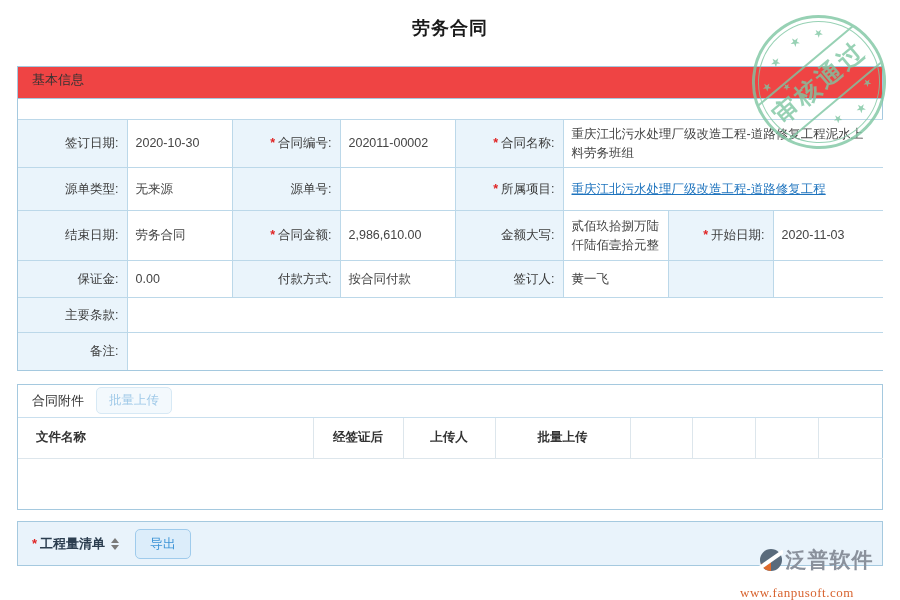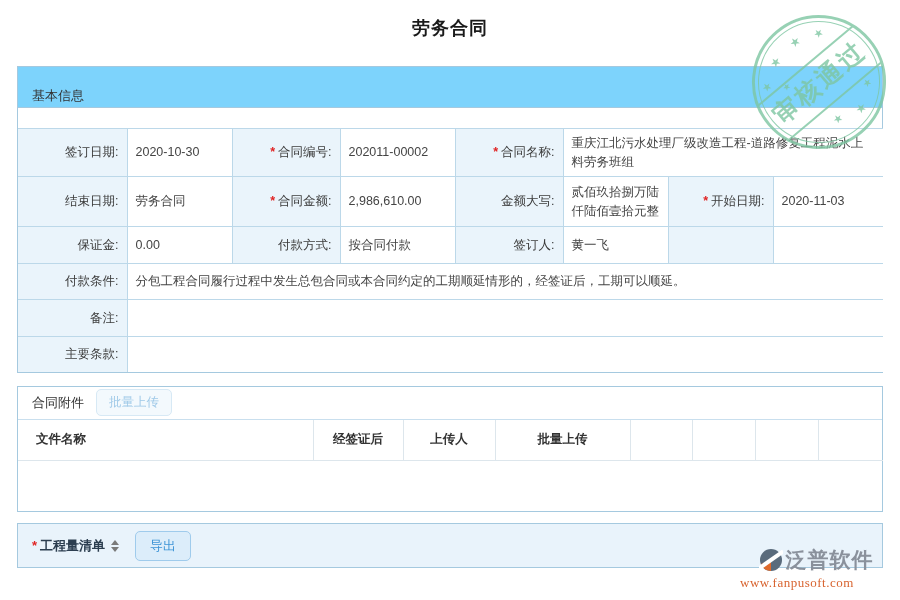--- a/index.html
+++ b/index.html
@@ -24,22 +24,22 @@
   .star { position: absolute; }
   .star::before { content: "★"; }
   .s1{left:16px;top:28px;font-size:11px} .s2{left:38px;top:14px;font-size:12px}
   .s3{left:66px;top:11px;font-size:12px} .s4{left:90px;top:20px;font-size:11px}
   .s5{left:32px;top:42px;font-size:9px}  .s6{left:50px;top:98px;font-size:11px}
   .s7{left:74px;top:104px;font-size:12px} .s8{left:96px;top:90px;font-size:10px}
 
   
   .panel { margin: 0 17px; border: 1px solid #a5c9df; background: #fff; }
   .panel.basic { margin-top: 26px; }
-  .panel-header { background: #7dd3fc; border-bottom: 1px solid #a5c9df;
-    padding: 20px 14px; font-size: 13px; color: #333; height: 32px; }
+  .panel-header { background: #ef4444; border-bottom: 1px solid #a5c9df;
+    padding: 4px 14px; font-size: 13px; color: #333; height: 32px; }
 
   
   table.info { border-collapse: collapse; width: 100%; table-layout: fixed; font-size: 12.5px; margin-top: 20px; }
   table.info td { border: 1px solid #bcd8e9; padding: 4px 8px; vertical-align: middle; }
   table.info tr > td:first-child { border-left: none; }
   table.info tr > td:last-child { border-right: none; }
   table.info tr:last-child td { border-bottom: none; }
   td.lbl { background: #eaf4fb; text-align: right; color: #3b3b3b; white-space: nowrap; }
   td.val { background: #fff; color: #444; line-height: 1.45; }
   .req { color: #e02424; font-style: normal; font-weight: bold; margin-right: 3px; }
@@ -69,21 +69,21 @@
     border-right: 4px solid transparent; border-top: 5px solid #7a7a7a; }
   .btn-export { margin-left: 12px; background: #dcedfa; border: 1px solid #9fcbec;
     color: #3d94d6; font-size: 13px; padding: 5px 14px; border-radius: 5px; cursor: pointer; }
 
   
   .watermark { position: absolute; left: 740px; top: 546px; width: 152px;
     text-align: left; z-index: 10; pointer-events: none; }
   .wm-brand { display: flex; align-items: center; justify-content: center; gap: 3px; }
   .wm-name { font-size: 21px; font-weight: bold; color: #8a919c; letter-spacing: 1px; }
   .wm-url { font-family: "Liberation Serif", "DejaVu Serif", serif; font-size: 13px;
-    color: #d86430; letter-spacing: .5px; margin-top: 1px; }
+    color: #d86430; letter-spacing: .5px; margin-top: 11px; }
 </style>
 </head>
 <body>
 
 <div class="page">
 
   <div class="page-title">劳务合同</div>
 
   <div class="stamp">
     <div class="stamp-inner"></div>
@@ -115,50 +115,54 @@
       </colgroup>
       <tbody>
           <tr style="height:48px">
         <td class="lbl"><span>签订日期:</span></td>
         <td class="val"><span>2020-10-30</span></td>
         <td class="lbl"><i class="req">*</i><span>合同编号:</span></td>
         <td class="val"><span>202011-00002</span></td>
         <td class="lbl"><i class="req">*</i><span>合同名称:</span></td>
         <td class="val" colspan="3"><span>重庆江北污水处理厂级改造工程-道路修复工程泥水上料劳务班组</span></td>
       </tr>
+      <tr style="height:43px">
+        <td class="lbl"><span>源单类型:</span></td>
+        <td class="val"><span>无来源</span></td>
+        <td class="lbl"><span>源单号:</span></td>
+        <td class="val"><span></span></td>
+        <td class="lbl"><i class="req">*</i><span>所属项目:</span></td>
+        <td class="val" colspan="3"><a class="link">重庆江北污水处理厂级改造工程-道路修复工程</a></td>
+      </tr>
       <tr style="height:50px">
         <td class="lbl"><span>结束日期:</span></td>
         <td class="val"><span>劳务合同</span></td>
         <td class="lbl"><i class="req">*</i><span>合同金额:</span></td>
         <td class="val"><span>2,986,610.00</span></td>
         <td class="lbl"><span>金额大写:</span></td>
         <td class="val"><span>贰佰玖拾捌万陆仟陆佰壹拾元整</span></td>
         <td class="lbl"><i class="req">*</i><span>开始日期:</span></td>
         <td class="val"><span>2020-11-03</span></td>
       </tr>
       <tr style="height:37px">
         <td class="lbl"><span>保证金:</span></td>
         <td class="val"><span>0.00</span></td>
         <td class="lbl"><span>付款方式:</span></td>
         <td class="val"><span>按合同付款</span></td>
         <td class="lbl"><span>签订人:</span></td>
         <td class="val"><span>黄一飞</span></td>
         <td class="lbl"><span></span></td>
         <td class="val"><span></span></td>
       </tr>
-      <tr style="height:36px">
-        <td class="lbl"><span>付款条件:</span></td>
-        <td class="val" colspan="7"><span>分包工程合同履行过程中发生总包合同或本合同约定的工期顺延情形的，经签证后，工期可以顺延。</span></td>
+      <tr style="height:35px">
+        <td class="lbl"><span>主要条款:</span></td>
+        <td class="val" colspan="7"><span></span></td>
       </tr>
       <tr style="height:37px">
         <td class="lbl"><span>备注:</span></td>
-        <td class="val" colspan="7"><span></span></td>
-      </tr>
-      <tr style="height:35px">
-        <td class="lbl"><span>主要条款:</span></td>
         <td class="val" colspan="7"><span></span></td>
       </tr>
     </tbody>
       </table>
   </section>
 
   <section class="panel attach">
     <div class="attach-header">
       <span>合同附件</span>
       <button class="btn-upload">批量上传</button>

